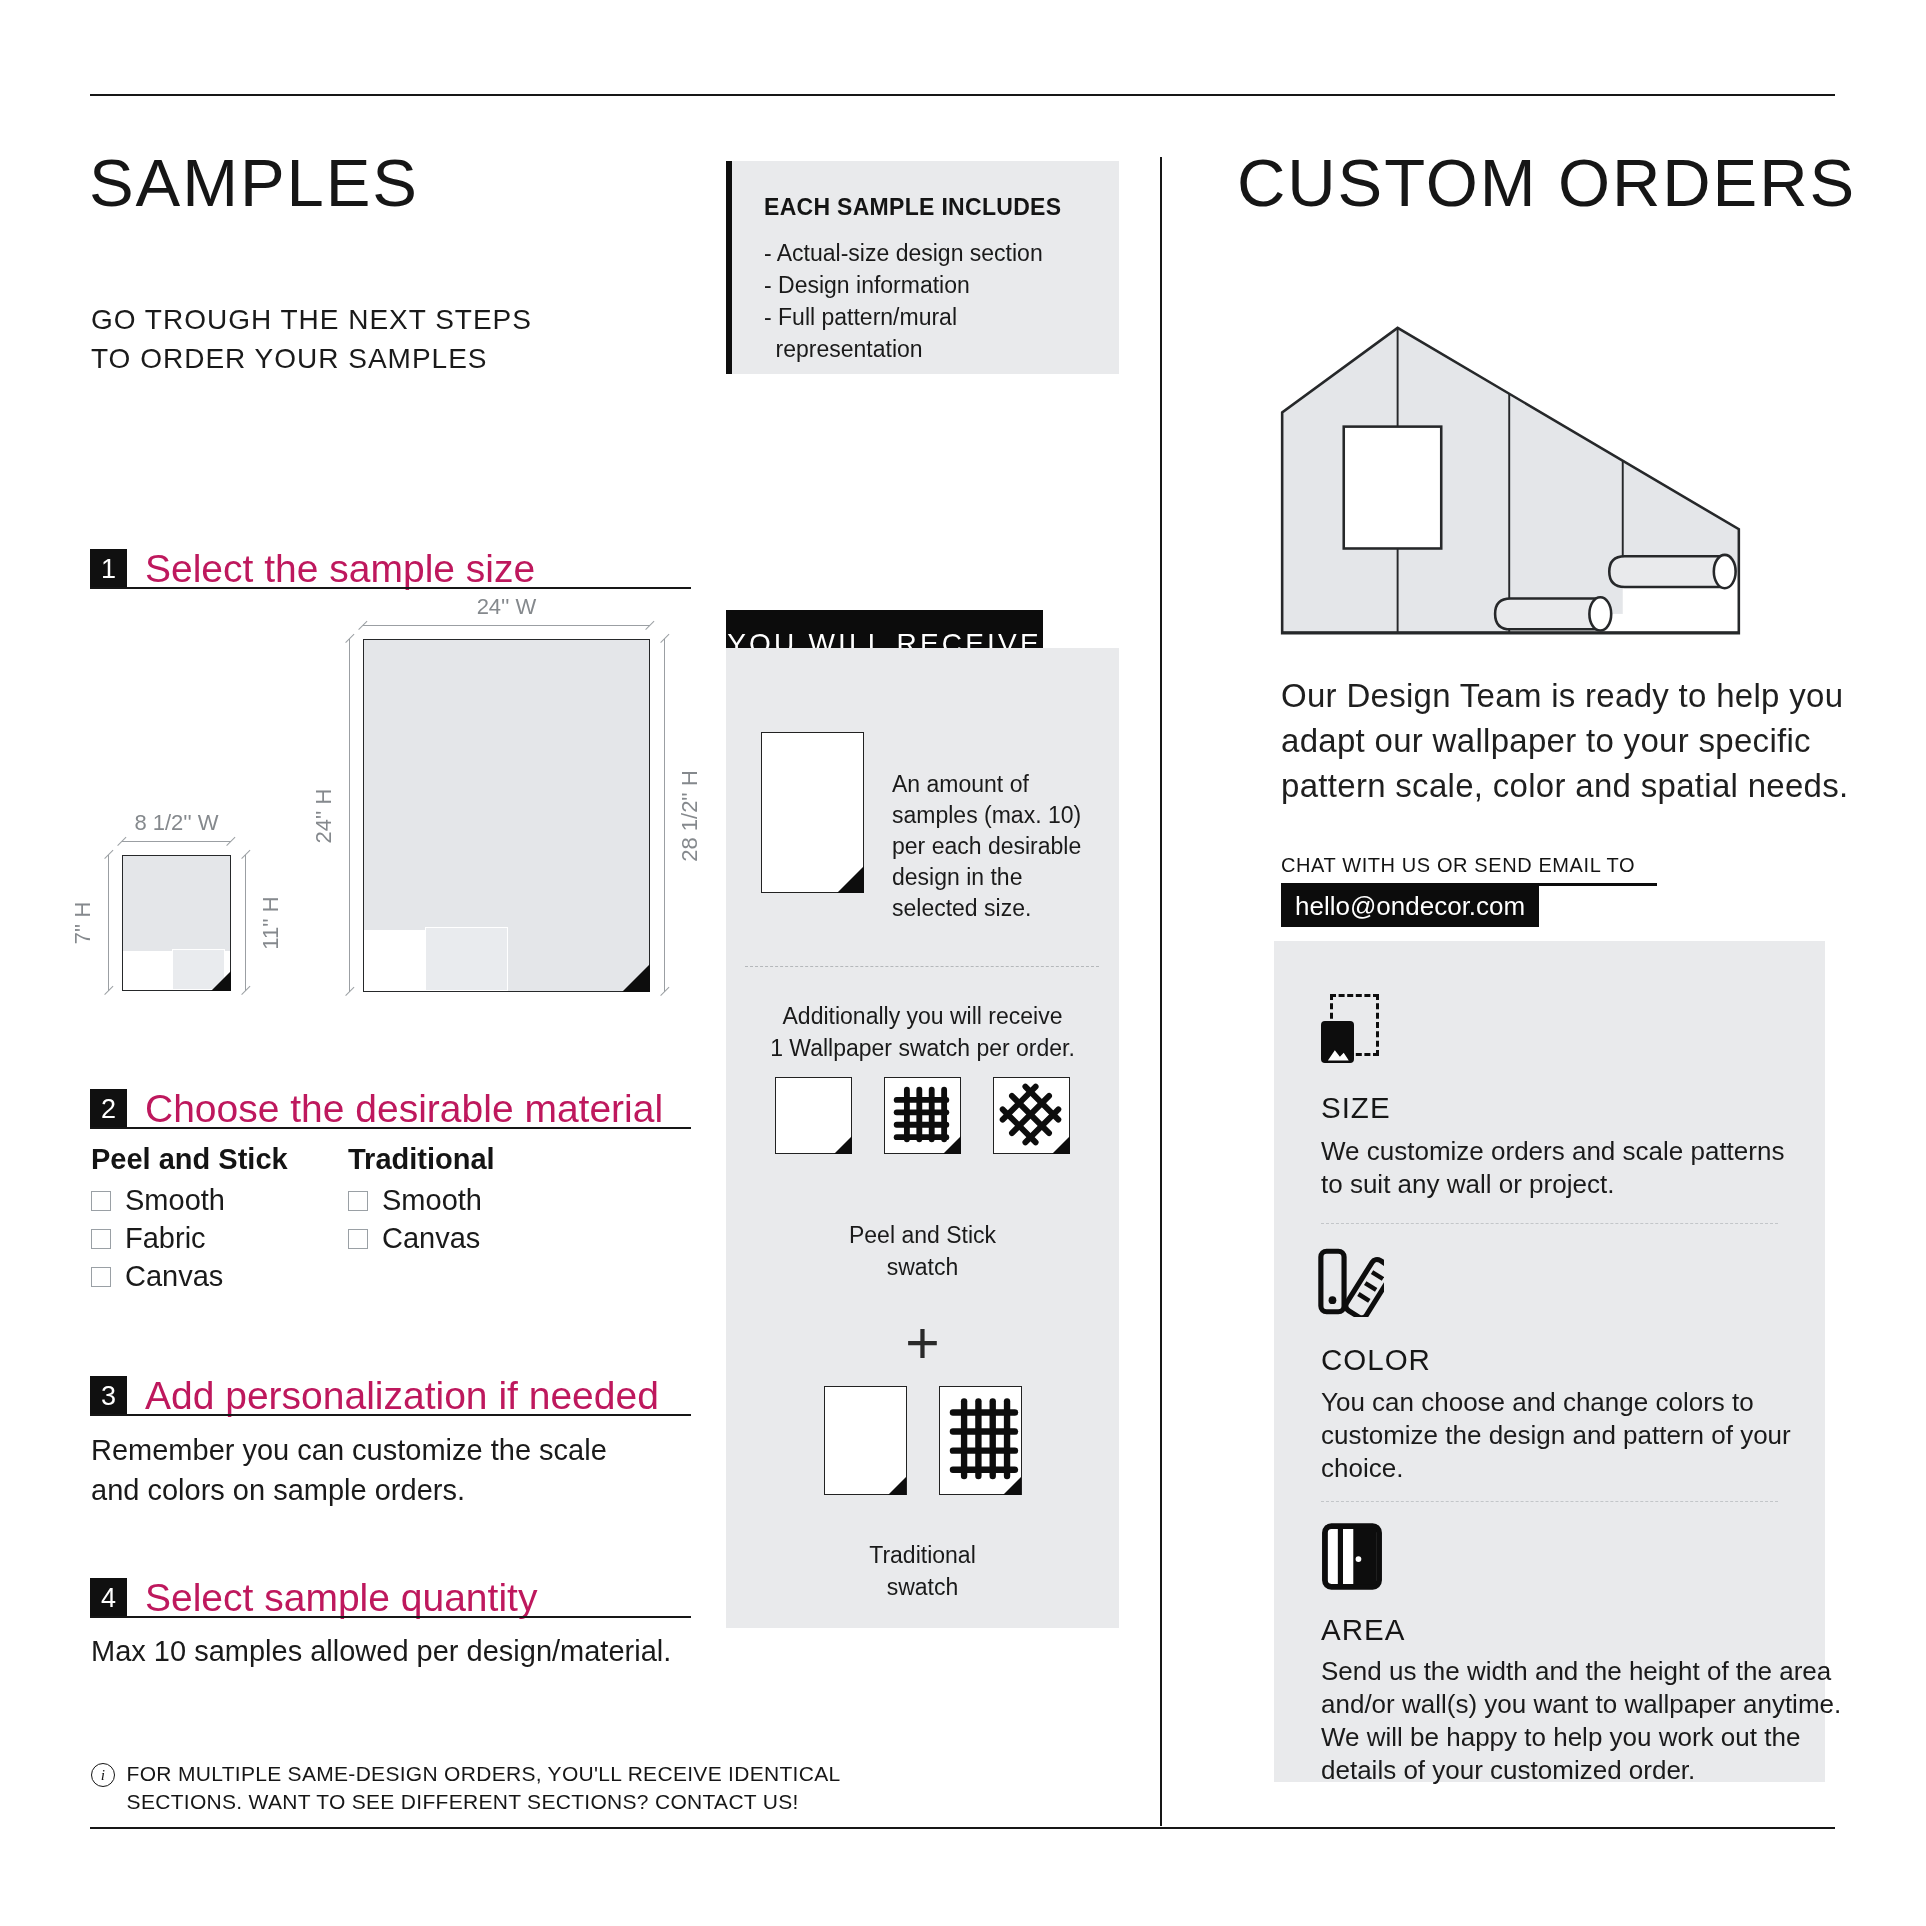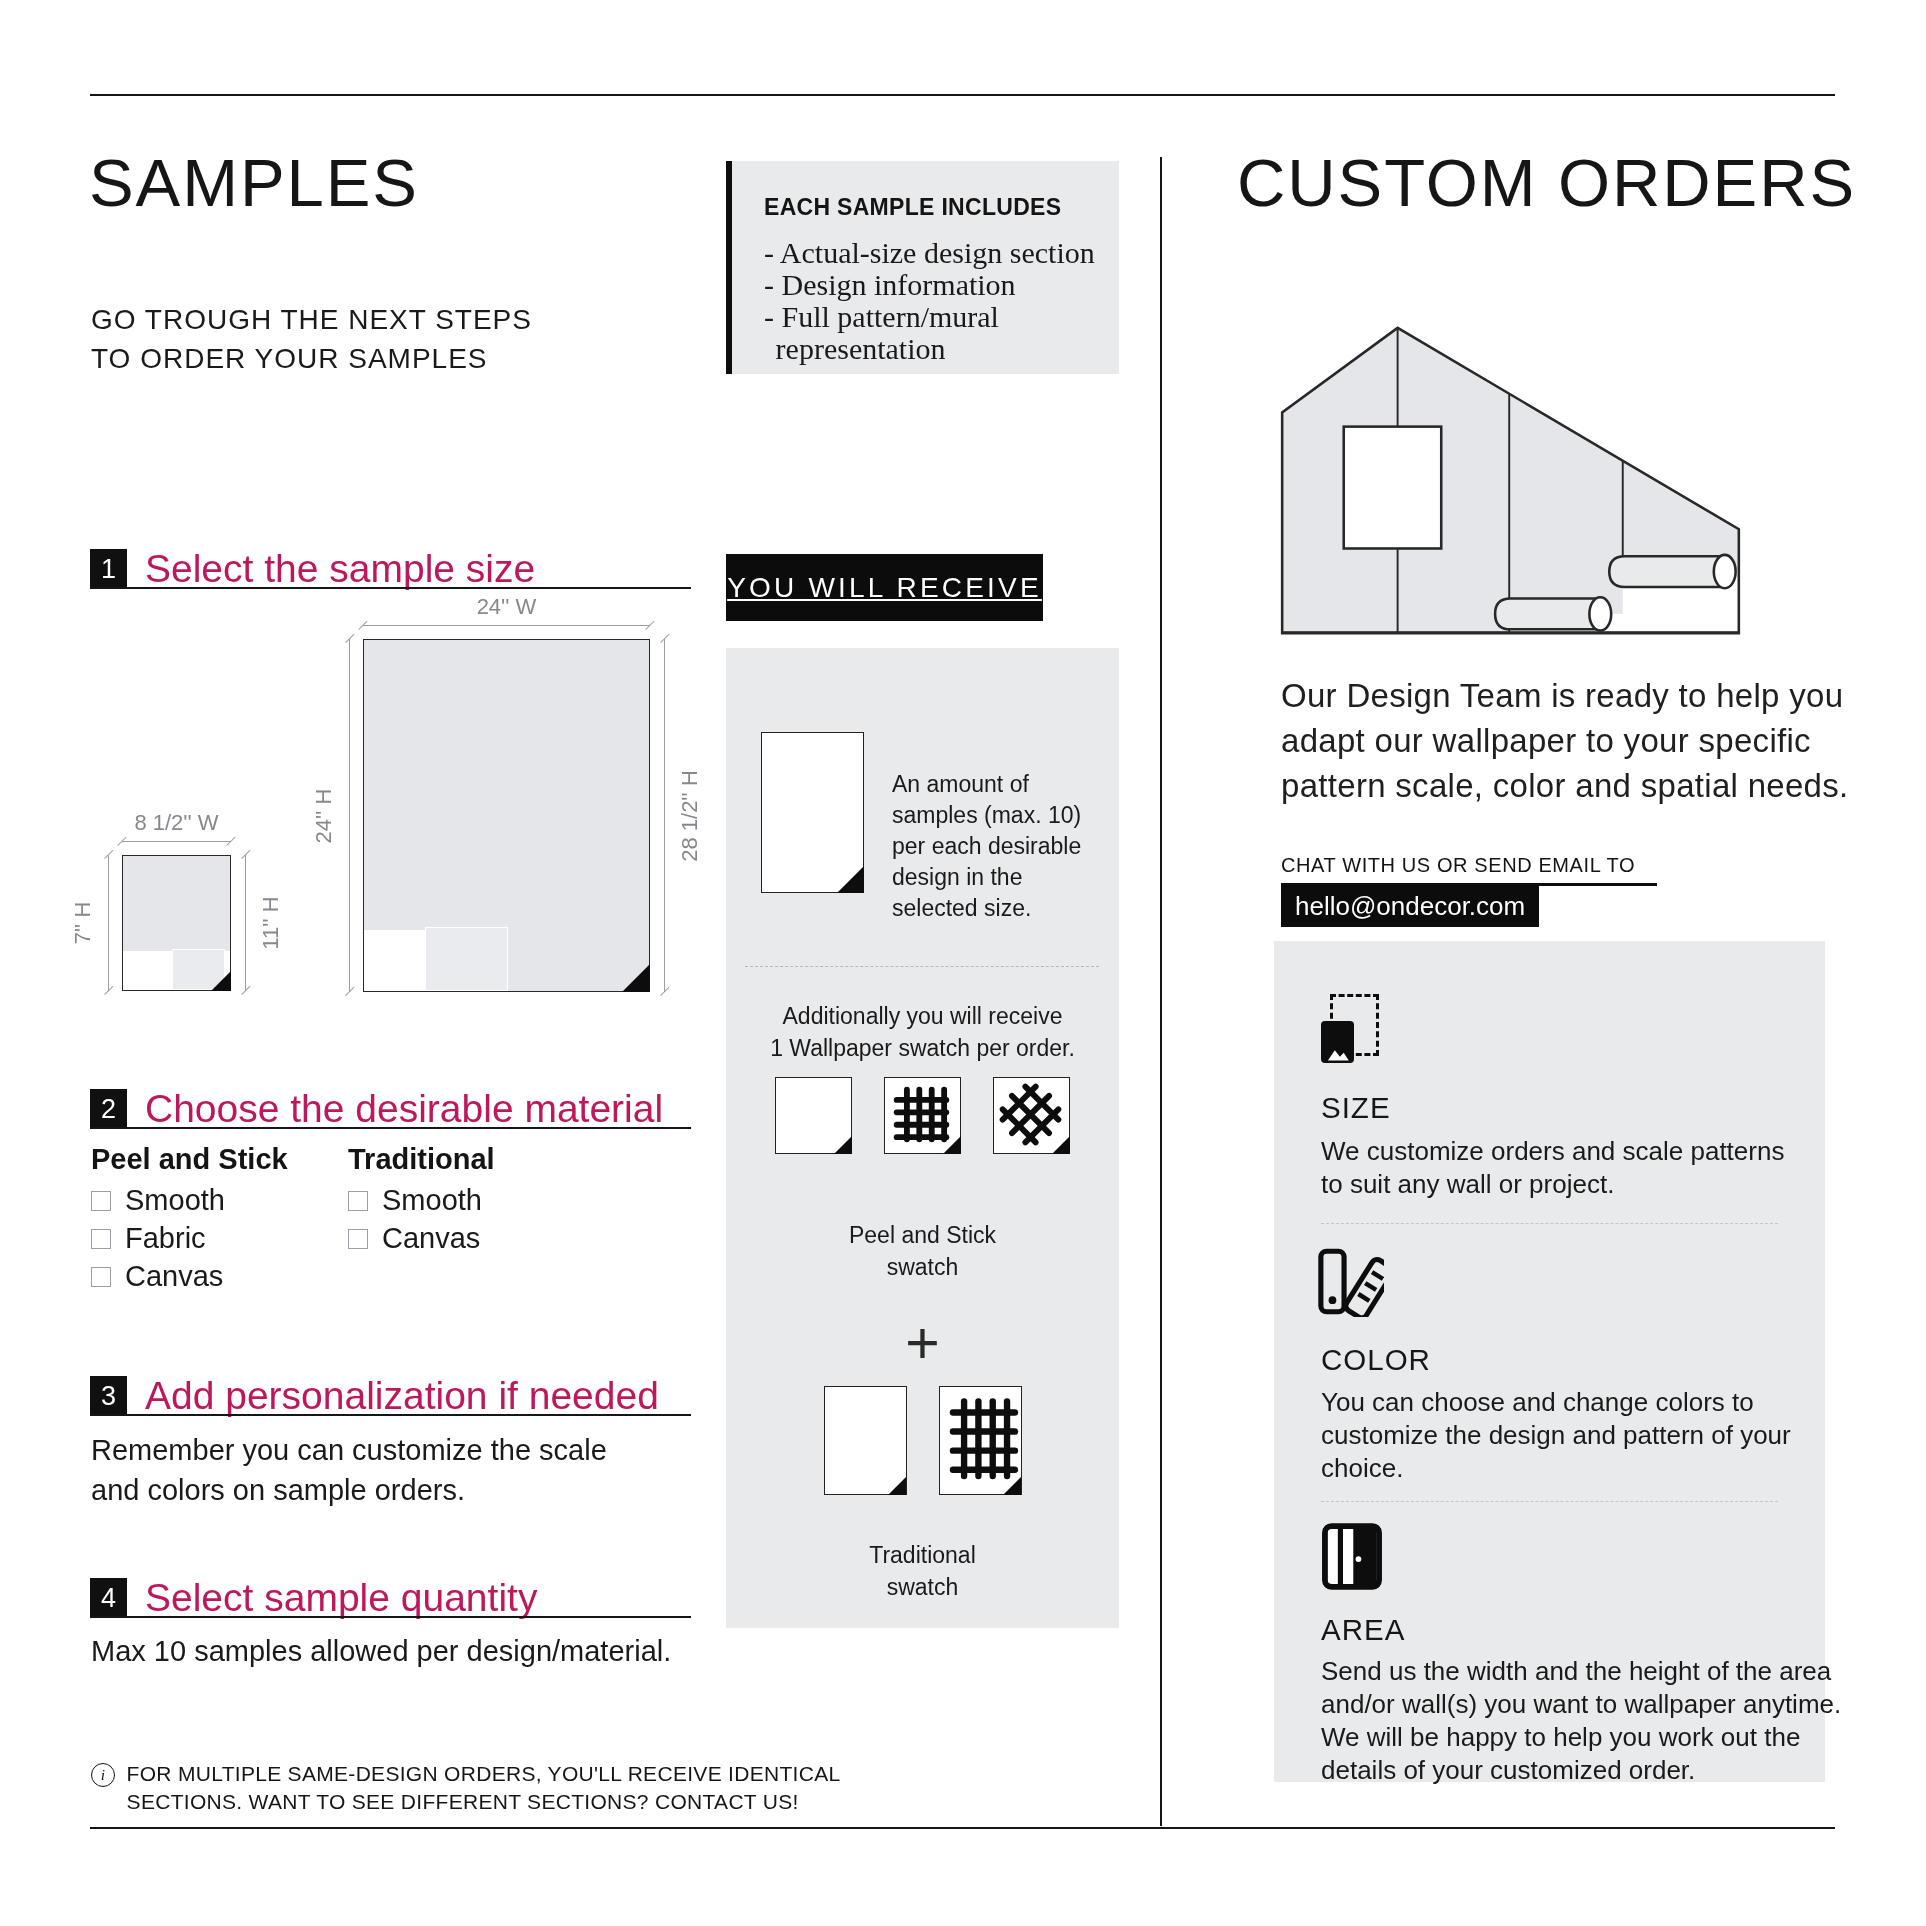--- a/index.html
+++ b/index.html
@@ -46,24 +46,24 @@
   .info-circ{width:22px;height:22px;border:1.9px solid #141414;border-radius:50%;
              display:flex;align-items:center;justify-content:center;
              font-size:15.4px;font-family:"Liberation Serif",serif;font-style:italic;
              margin:2.6px 11.6px 0 0;flex:0 0 auto;}
   .foot-text{font-size:21px;line-height:28px;letter-spacing:0.3px;color:#161616;}
 
   
   .includes-box{position:absolute;left:726px;top:161px;width:393px;height:213px;
     background:#e9eaec;border-left:6.4px solid #0e0e0e;box-sizing:border-box;}
   .inc-title{position:absolute;left:32px;top:33px;font-size:23px;font-weight:bold;letter-spacing:0.3px;}
-  .inc-items{position:absolute;left:32px;top:76px;font-size:30px;line-height:32px;color:#1a1a1a;font-family:Liberation Serif, serif;}
+  .inc-items{position:absolute;left:32px;top:76px;font-size:23px;line-height:32px;color:#1a1a1a;}
   .inc-ind{padding-left:11.6px;}
 
-  .receive-head{position:absolute;left:726px;top:554px;width:317px;height:67px;background:#0c0c0c;
+  .receive-head{position:absolute;left:726px;top:610px;width:317px;height:67px;background:#0c0c0c;
     color:#ffffff;font-size:28px;letter-spacing:3.2px;display:flex;align-items:center;justify-content:center;text-decoration:underline;}
   .receive-panel{position:absolute;left:726px;top:648px;width:393px;height:980px;background:#e9eaec;}
 
   .sheet-icon{position:absolute;left:35px;top:84px;width:103px;height:161px;background:#fff;
     border:1.9px solid #222;box-sizing:border-box;}
   .sheet-corner{position:absolute;right:-0.6px;bottom:-0.6px;width:0;height:0;
     border-left:27px solid transparent;border-bottom:27px solid #0d0d0d;}
   .rp-text{position:absolute;left:166px;top:121px;width:218px;font-size:23px;line-height:31px;color:#1a1a1a;}
   .dashed{position:absolute;border-top:1.3px dashed #b5b8bb;}
   .center-txt{position:absolute;left:0;width:393px;text-align:center;color:#1a1a1a;}

